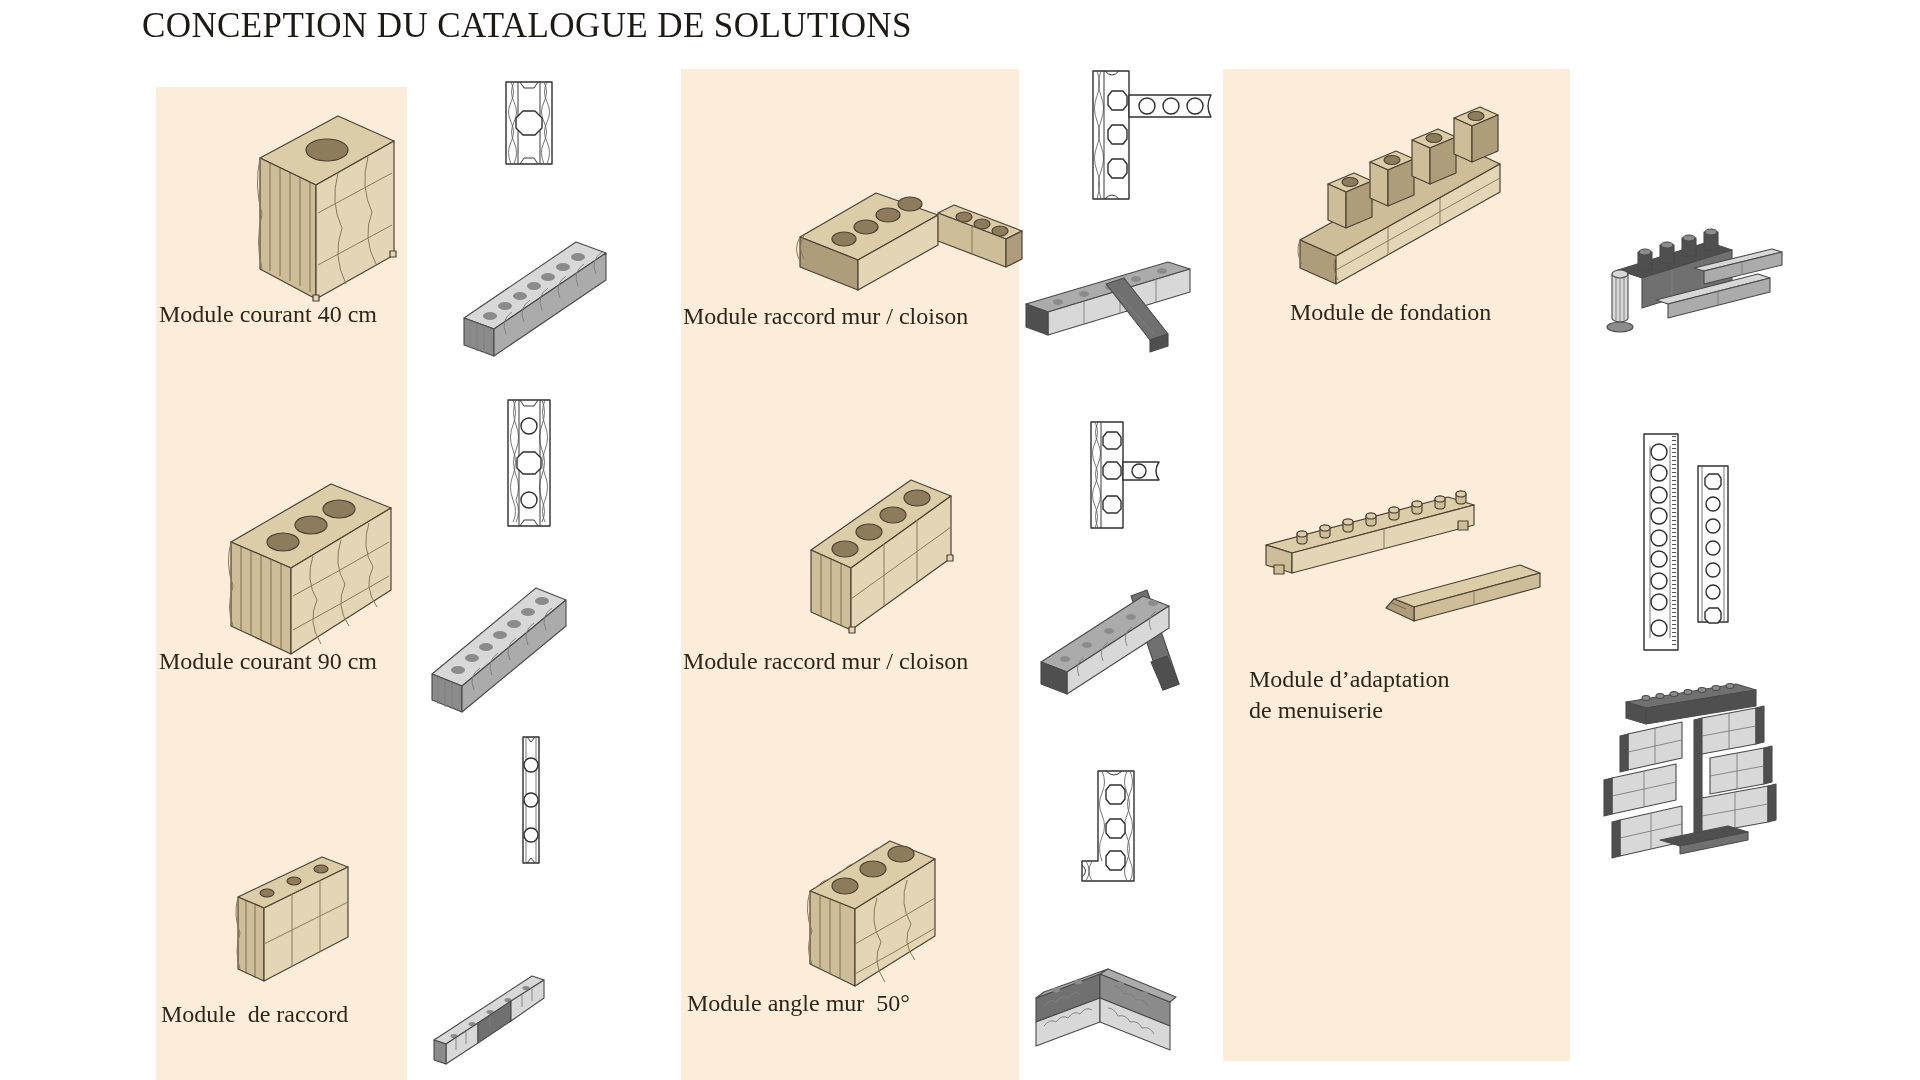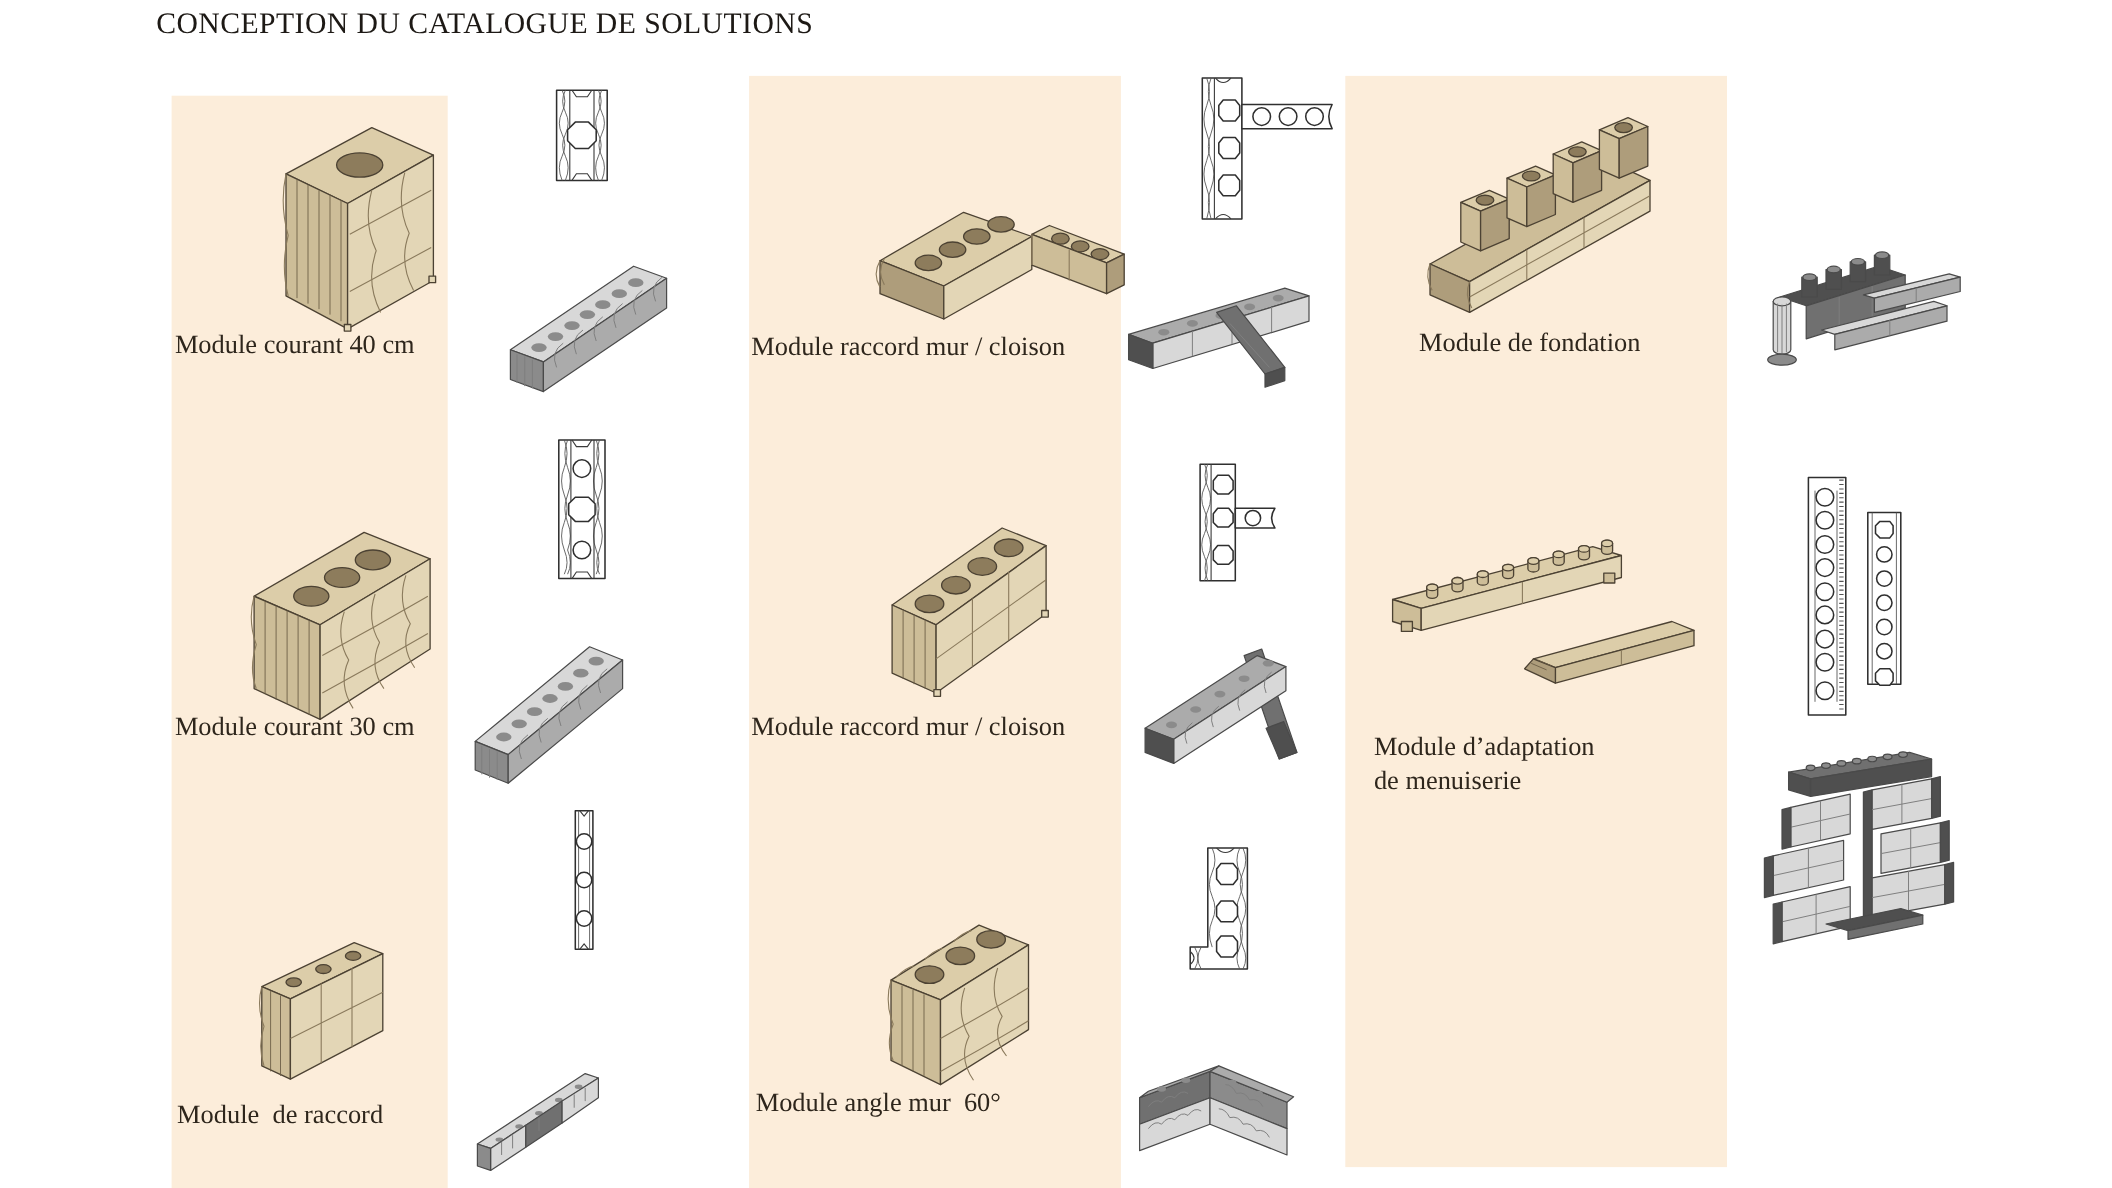--- a/index.html
+++ b/index.html
@@ -4,21 +4,21 @@
 <style>
   html,body{margin:0;padding:0;}
   body{
     width:1920px;height:1080px;position:relative;overflow:hidden;
     background:#ffffff;
     font-family:"Liberation Serif", serif;
   }
   .panel{position:absolute;background:#fcedda;}
   .title{
     position:absolute;left:142px;top:6px;
-    font-size:27px;letter-spacing:.4px;color:#1d1915;
+    font-size:35px;letter-spacing:.4px;color:#1d1915;
   }
   .label{
     position:absolute;font-size:24px;color:#2e261c;
     line-height:31px;white-space:pre-wrap;
   }
   .fig{position:absolute;}
   svg{display:block;overflow:visible;}
   
   .s{stroke:#4c4233;stroke-width:1.2;stroke-linejoin:round;}
   .bt{fill:#dccda9}.bf{fill:#e3d6b6}.bm{fill:#cdbd98}.bd{fill:#ae9d7b}.bh{fill:#8d7c5c}
@@ -127,21 +127,21 @@
       <ellipse class="ge" cx="76" cy="73" rx="7" ry="4"></ellipse>
   <ellipse class="ge" cx="90" cy="62" rx="7" ry="4"></ellipse>
       <ellipse class="ge" cx="104" cy="50" rx="7" ry="4"></ellipse>
   <ellipse class="ge" cx="118" cy="39" rx="7" ry="4"></ellipse>
   <path class="gs ge" d="M8,112 L38,124 L38,150 L8,138 Z"></path>
   <path class="gt" d="M14,116 V142 M21,119 V145 M28,121 V147"></path>
   <path class="gs gm" d="M38,124 L142,38 L142,64 L38,150 Z"></path>
   <path class="gt" d="M50,128 q-6,-14 6,-22 M68,113 q-6,-14 6,-22 M86,98 q-6,-14 6,-22 M104,83 q-6,-14 6,-22 M122,68 q-6,-14 6,-22"></path>
 </svg>
 </div>
-<div class="label" style="left:159px;top:646px">Module courant 30 cm</div>
+<div class="label" style="left:159px;top:646px">Module courant 90 cm</div>
 
 <div class="fig" style="left:222px;top:833px">
 <svg width="162" height="168" viewBox="0 0 162 168">
   <path class="s bt" d="M16,64 L100,24 L126,34 L42,75 Z"></path>
   <ellipse class="s bh" cx="45" cy="60" rx="7" ry="4"></ellipse>
   <ellipse class="s bh" cx="72" cy="48" rx="7" ry="4"></ellipse>
   <ellipse class="s bh" cx="99" cy="36" rx="7" ry="4"></ellipse>
   <path class="s bm" d="M16,64 L42,75 L42,148 L16,136 Z"></path>
   <path class="fl" d="M24,68 V141 M33,72 V145"></path>
   <path class="s bf" d="M42,75 L126,34 L126,104 L42,148 Z"></path>
@@ -320,21 +320,21 @@
   <path class="gs gm" d="M14,52 L22,46 L86,23 L78,28 Z"></path>
   <path class="gs gm" d="M78,28 L86,23 L154,51 L148,56 Z"></path>
   <ellipse class="ge" cx="34" cy="44" rx="4" ry="2.5"></ellipse>
       <ellipse class="ge" cx="56" cy="36" rx="4" ry="2.5"></ellipse>
   <ellipse class="ge" cx="98" cy="38" rx="4" ry="2.5"></ellipse>
       <ellipse class="ge" cx="122" cy="48" rx="4" ry="2.5"></ellipse>
   <path class="gt" d="M22,80 q6,-8 12,-4 q6,-8 12,-4 q6,-8 12,-4 q6,-8 12,-4 M86,62 q6,0 10,8 q8,-2 12,6 q8,-2 12,6 q8,-2 12,6"></path>
   <path class="gt" d="M22,60 q6,-8 12,-4 q6,-8 12,-4 q6,-8 12,-4 M92,40 q6,0 10,8 q8,-2 12,6 q8,-2 12,6"></path>
 </svg>
 </div>
-<div class="label" style="left:687px;top:988px">Module angle mur  60°</div>
+<div class="label" style="left:687px;top:988px">Module angle mur  50°</div>
 
 <div class="fig" style="left:1288px;top:92px">
 <svg width="220" height="205" viewBox="0 0 220 205">
   <path class="s bm" d="M12,148 L178,56 L212,72 L48,164 Z"></path>
   <path class="s bd" d="M12,148 L48,164 L48,192 L12,176 Z"></path>
   <path class="s bf" d="M48,164 L212,72 L212,100 L48,192 Z"></path>
   <path class="sf" d="M48,178 L212,86 M100,135 V163 M152,106 V134"></path>
   <g>
     <path class="s bt" d="M40,92 L66,81 L84,89 L58,100 Z"></path>
         <ellipse class="s bh" cx="62" cy="90" rx="8" ry="4.5"></ellipse>

